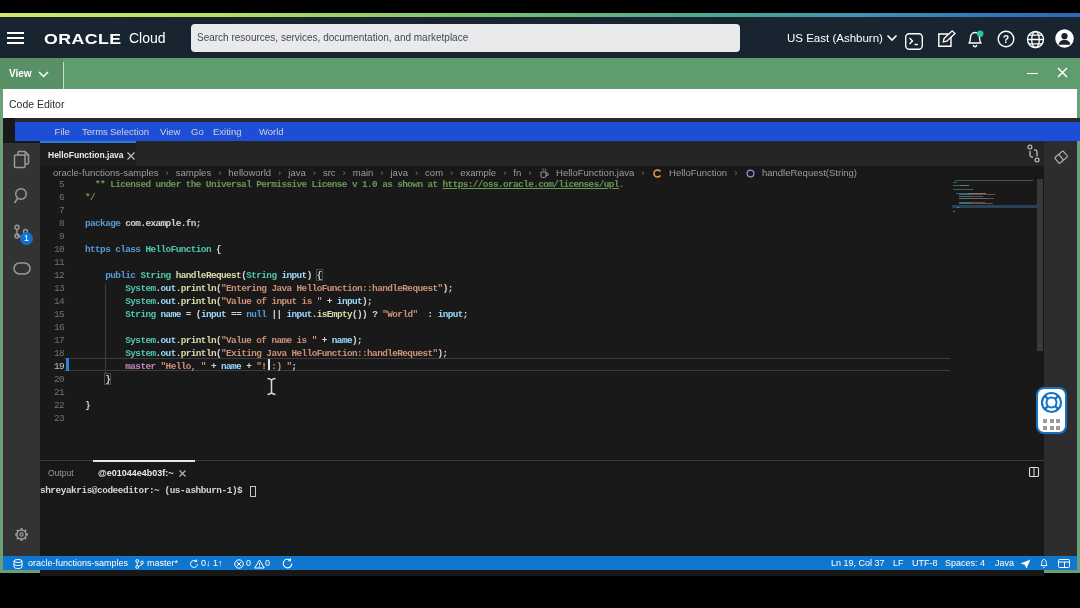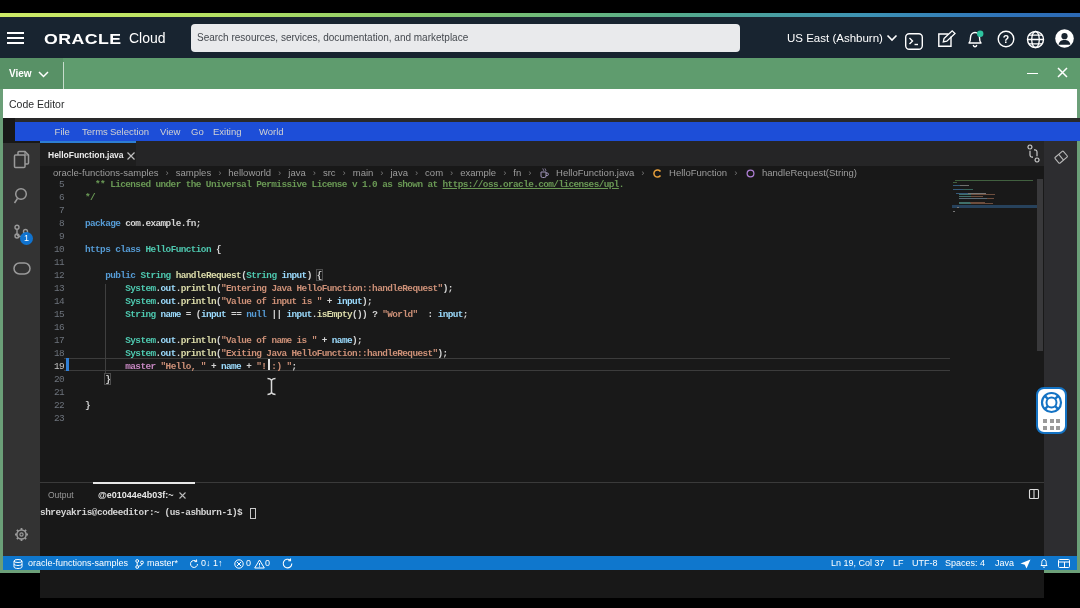--- a/index.html
+++ b/index.html
@@ -38,21 +38,21 @@
 #edit{left:37px;top:91px;width:1004px;height:280px;background:#191919}
 pre.code{position:absolute;font-family:"Liberation Mono",monospace;font-size:9.4px;letter-spacing:-.59px;line-height:13px;font-weight:bold}
 #gut{left:3px;top:-2px;width:21px;text-align:right;color:#6d737c;font-weight:normal}
 #src{left:45px;top:-2px;color:#d4d4d4}
 .k{color:#569cd6}.t{color:#4ec9b0}.m{color:#dcdcaa}.v{color:#9cdcfe}.s{color:#ce9178}.c{color:#6a9955}.r{color:#c586c0}
 #curline{left:24px;top:177.5px;width:886px;height:13.5px;border-top:1px solid #3c3c3c;border-bottom:1px solid #3c3c3c}
 #modbar{left:26px;top:178px;width:2.5px;height:13px;background:#2f7fd6}
 #iguide{left:65px;top:104px;width:1px;height:90px;background:#3f3f3f}
 #caret{left:228px;top:178.5px;width:2px;height:11.5px;background:#e0e0e0}
 
-#panel{left:37px;top:393px;width:1004px;height:116px;background:#181818;border-top:1px solid #3a3a3a}
+#panel{left:37px;top:371px;width:1004px;height:116px;background:#181818;border-top:1px solid #3a3a3a}
 #panel .ptab{position:absolute;top:7px;font-size:8.5px}
 #term{position:absolute;left:0px;top:24px;font-family:"Liberation Mono",monospace;font-size:9.4px;letter-spacing:-.44px;color:#d6d6d6;font-weight:bold}
 #tcur{position:absolute;left:210px;top:25px;width:6px;height:11px;border:1px solid #c8c8c8}
 
 #sbar{left:0;top:467px;width:1074px;height:14px;background:#0f77cd;color:#fff;font-size:9px}
 #sbar span{position:absolute;top:0px;line-height:15px;white-space:nowrap}
 
 #foot{left:0;top:573px;width:1080px;height:23px;background:#fff}
 #foot a{position:absolute;top:7px;font-size:8.5px;color:#35729f;text-decoration:none}
 #foot .cp{position:absolute;top:8px;right:15px;font-size:8.5px;color:#6e6e6e}

